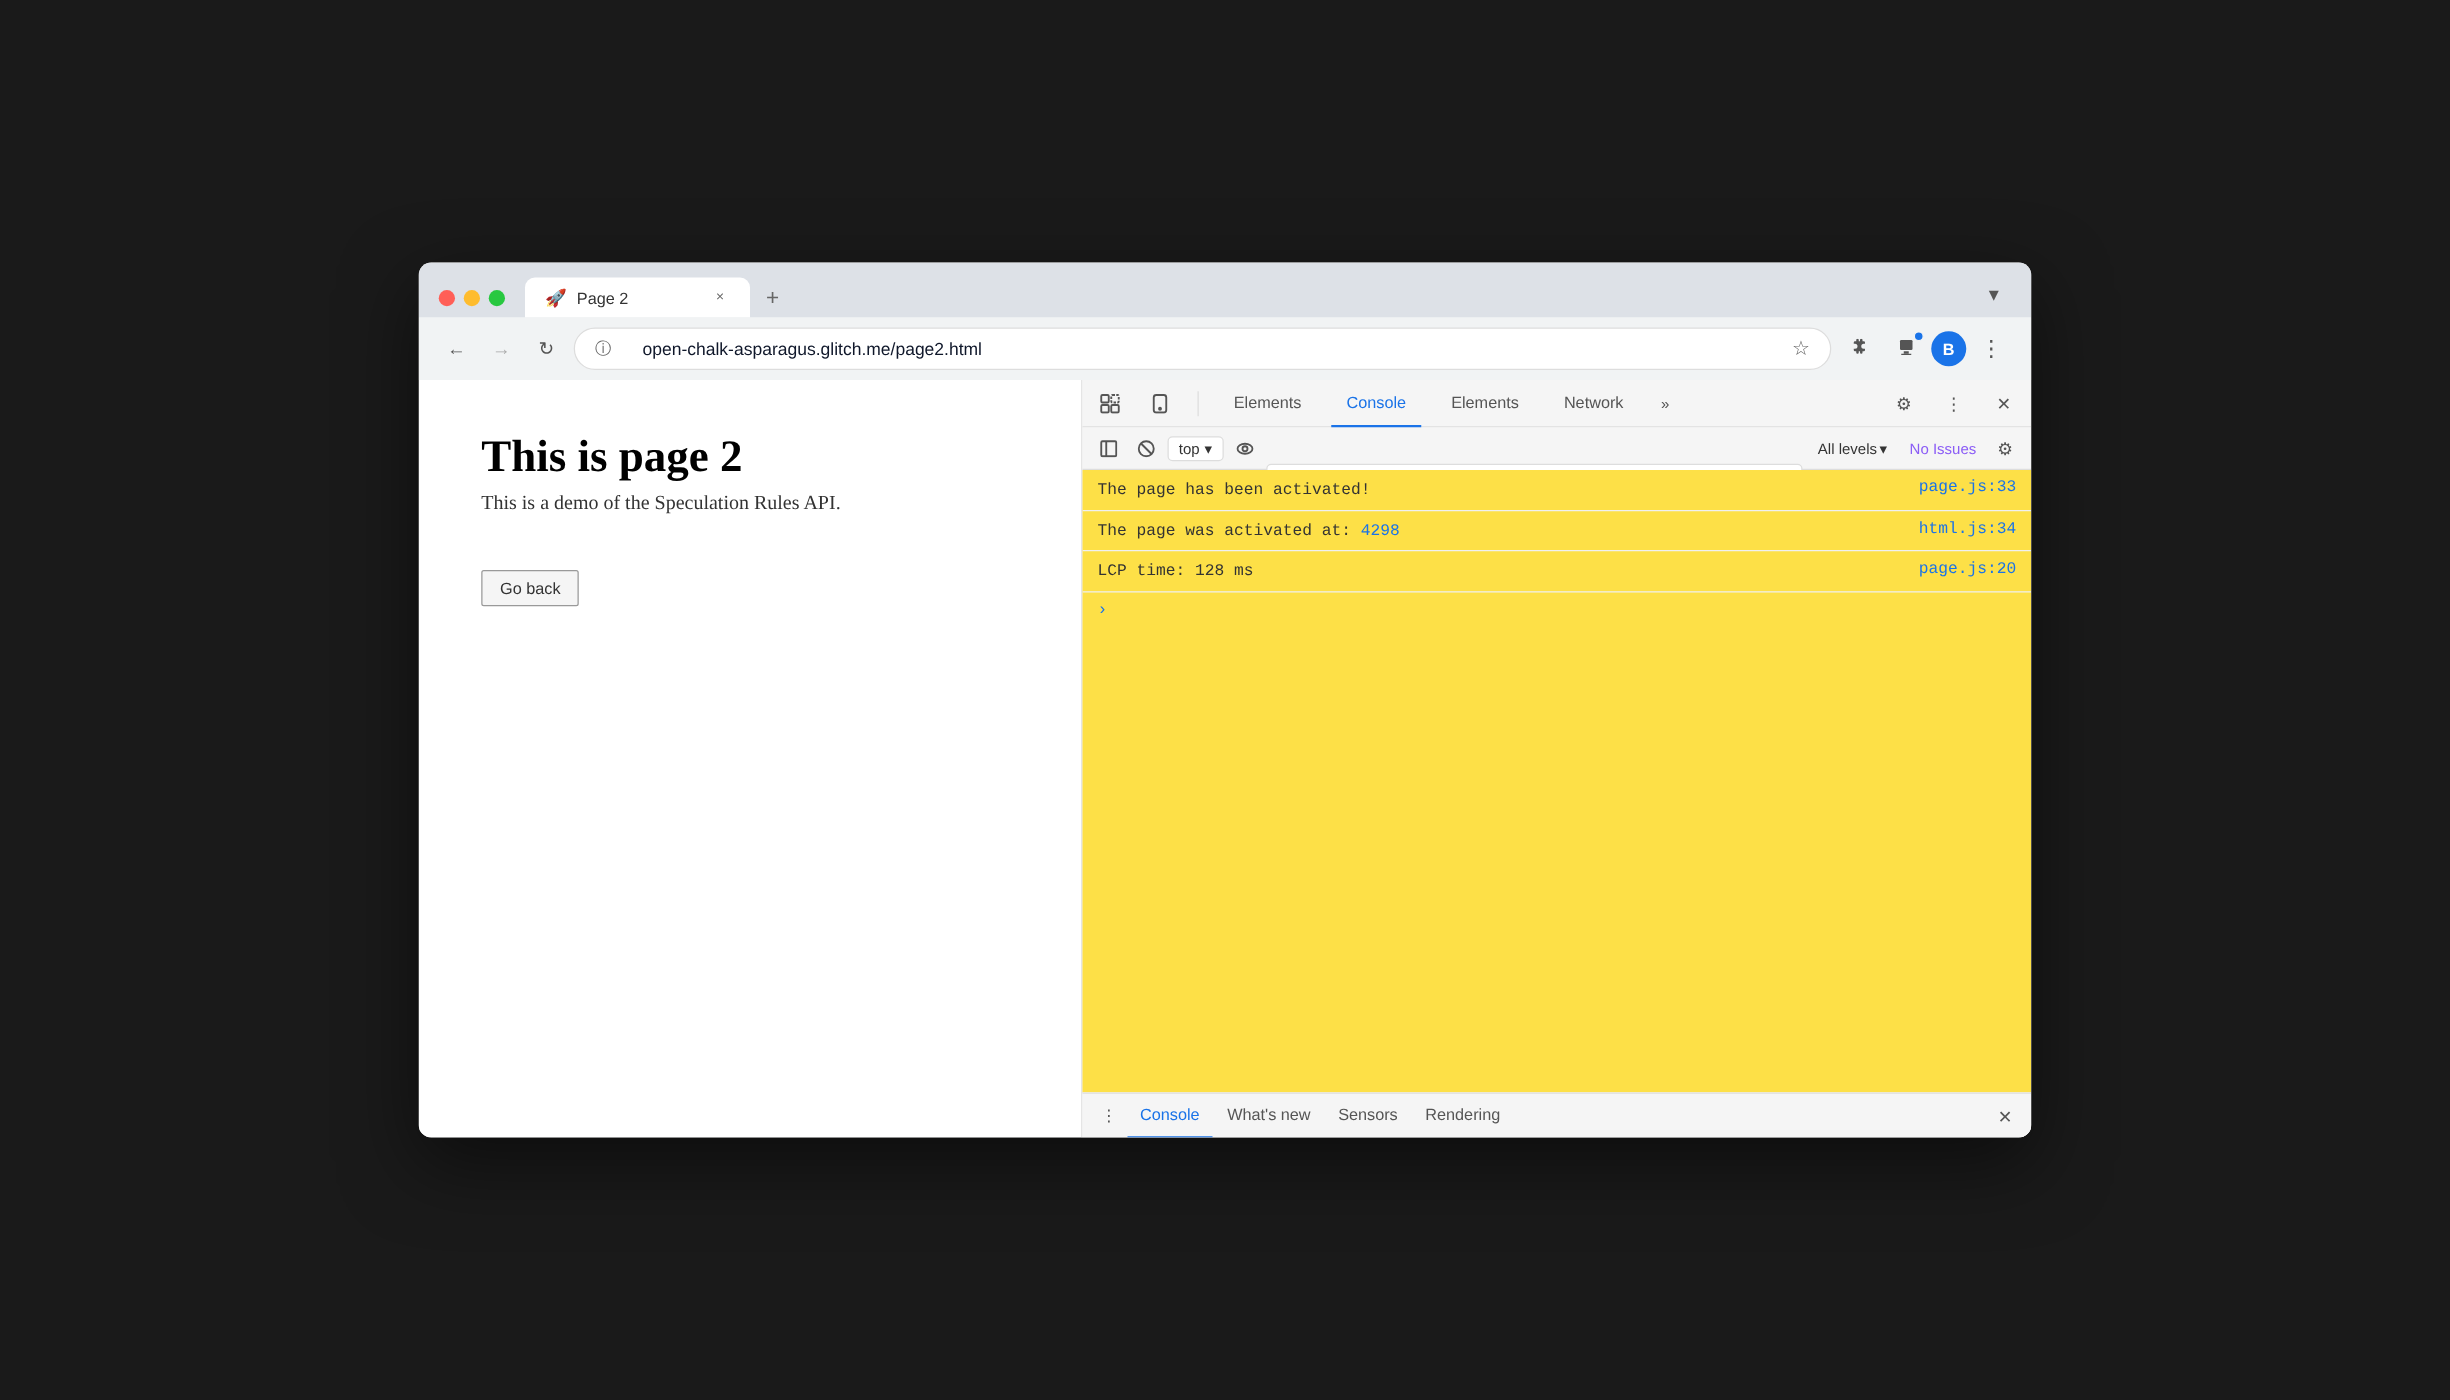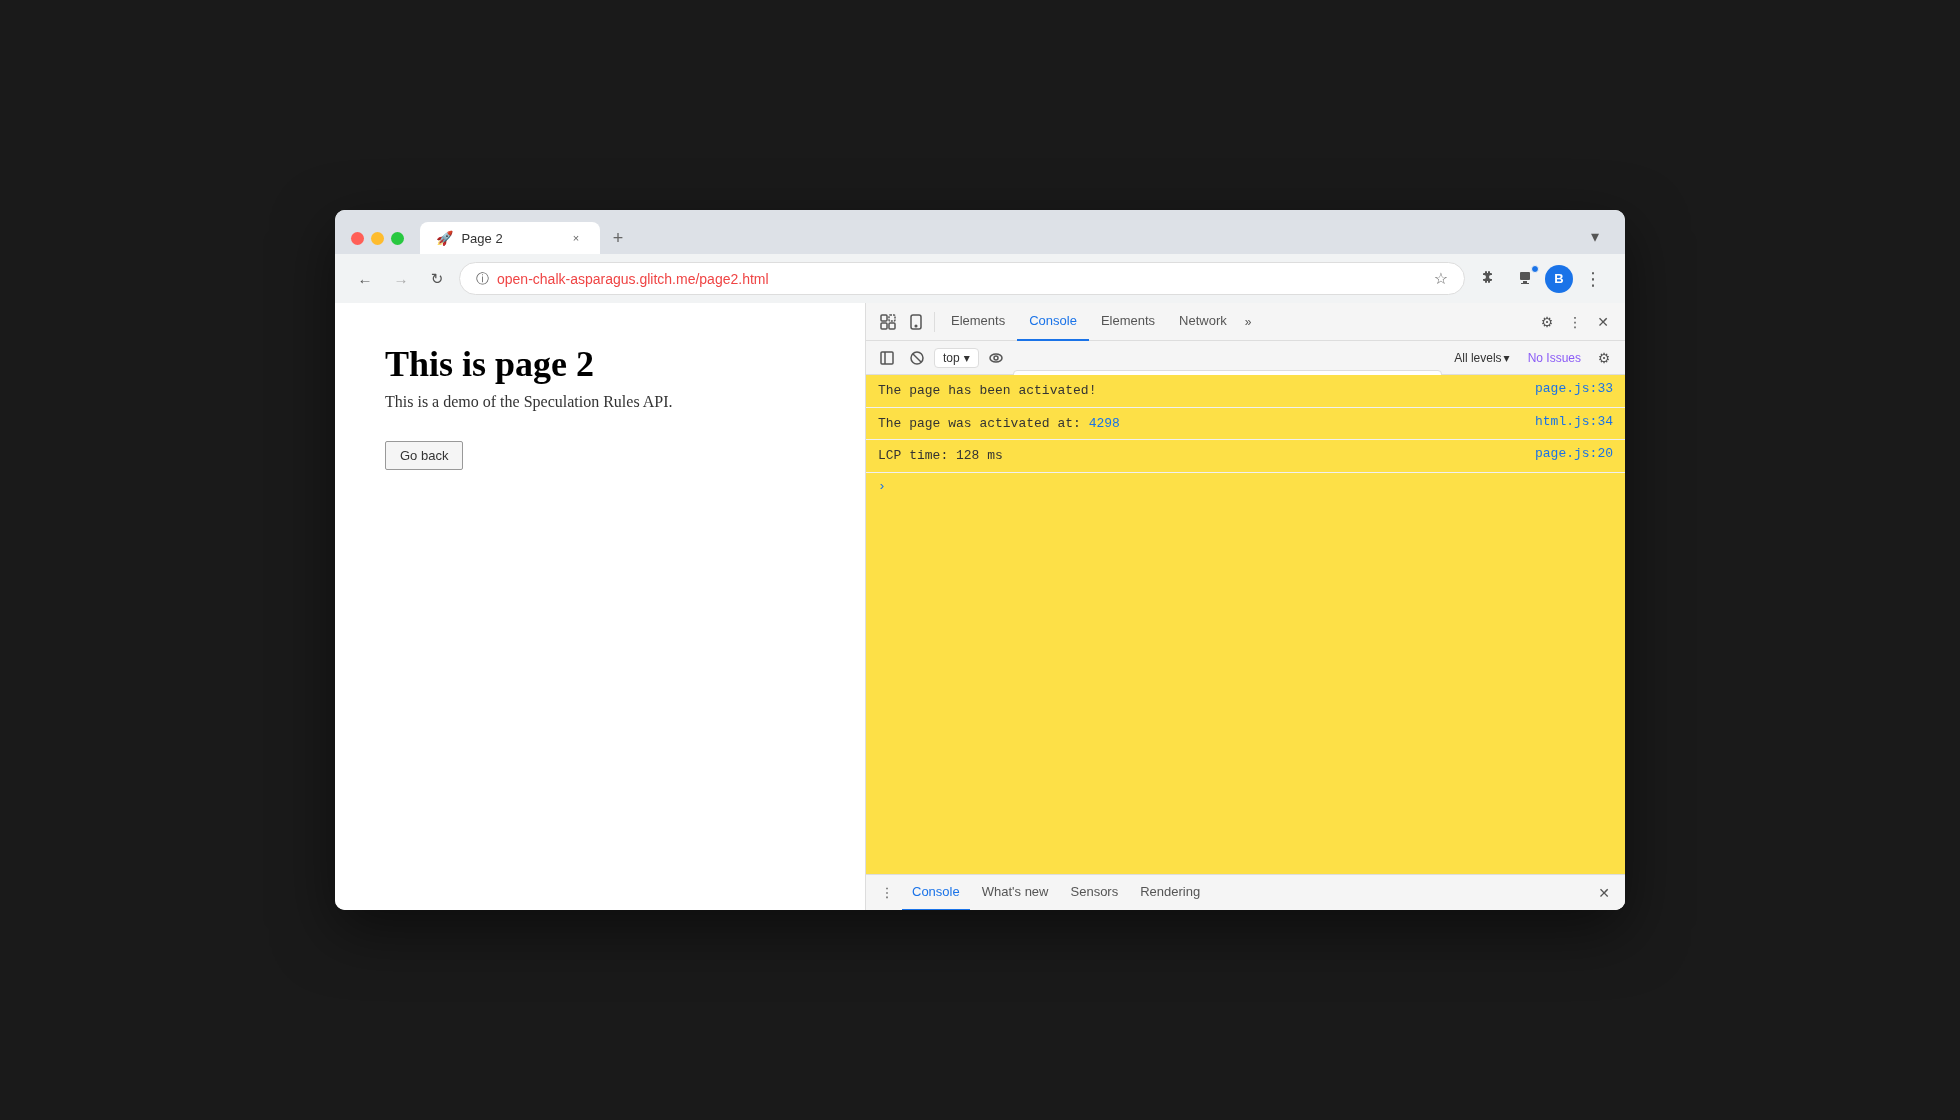--- a/index.html
+++ b/index.html
@@ -153,21 +153,22 @@
     }
 
     .address-icon {
       color: #666;
       font-size: 13px;
     }
 
     .address-text {
       flex: 1;
       font-size: 14px;
-      color: #ef4444;
+      color: #0f172a;
+      margin-left: 17px;
     }
 
     .address-star {
       color: #666;
       font-size: 16px;
       cursor: pointer;
     }
 
     .toolbar-actions {
       display: flex;
@@ -221,21 +222,21 @@
       font-weight: 900;
       color: #000;
       font-family: Georgia, 'Times New Roman', serif;
       margin-bottom: 8px;
     }
 
     .page-desc {
       font-size: 16px;
       color: #333;
       font-family: Georgia, 'Times New Roman', serif;
-      margin-bottom: 30px;
+      margin-bottom: 44px;
     }
 
     .go-back-btn {
       border: 1px solid #999;
       background: #f5f5f5;
       padding: 6px 14px;
       font-size: 13px;
       cursor: pointer;
       border-radius: 2px;
       color: #333;
@@ -252,21 +253,21 @@
     }
 
     
     .devtools-topbar {
       background: #f5f5f5;
       border-bottom: 1px solid #ddd;
       padding: 0 8px;
       display: flex;
       align-items: center;
       height: 38px;
-      gap: 0;
+      gap: 12px;
     }
 
     .dt-icon-btn {
       width: 28px;
       height: 28px;
       display: flex;
       align-items: center;
       justify-content: center;
       cursor: pointer;
       border-radius: 4px;

